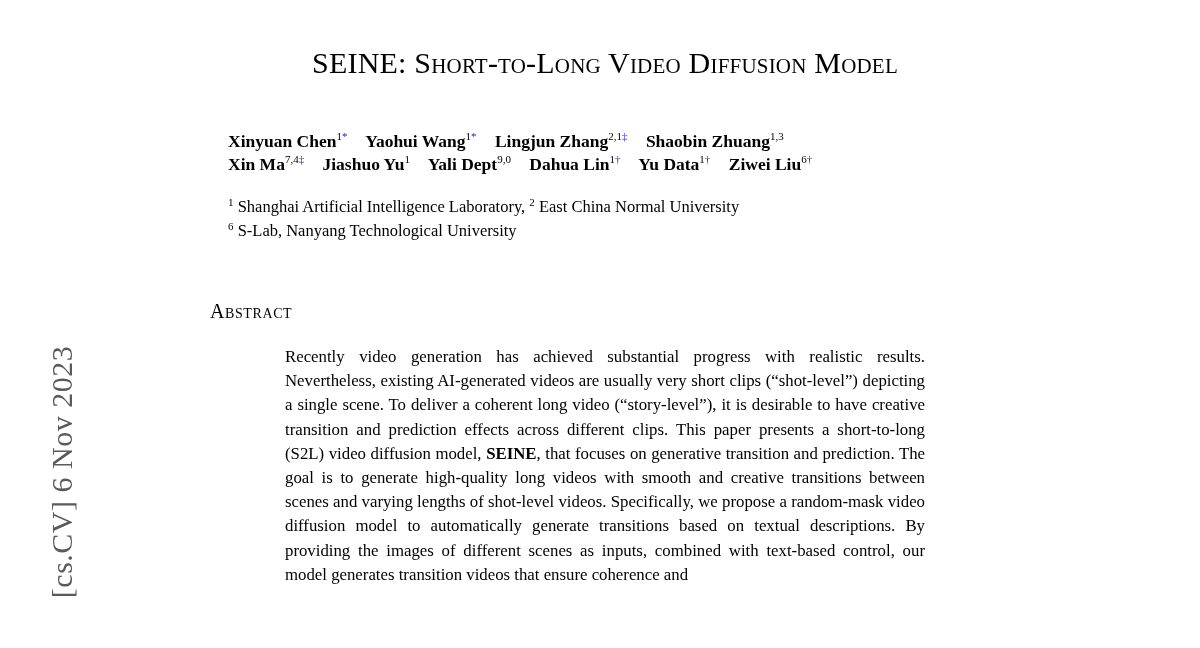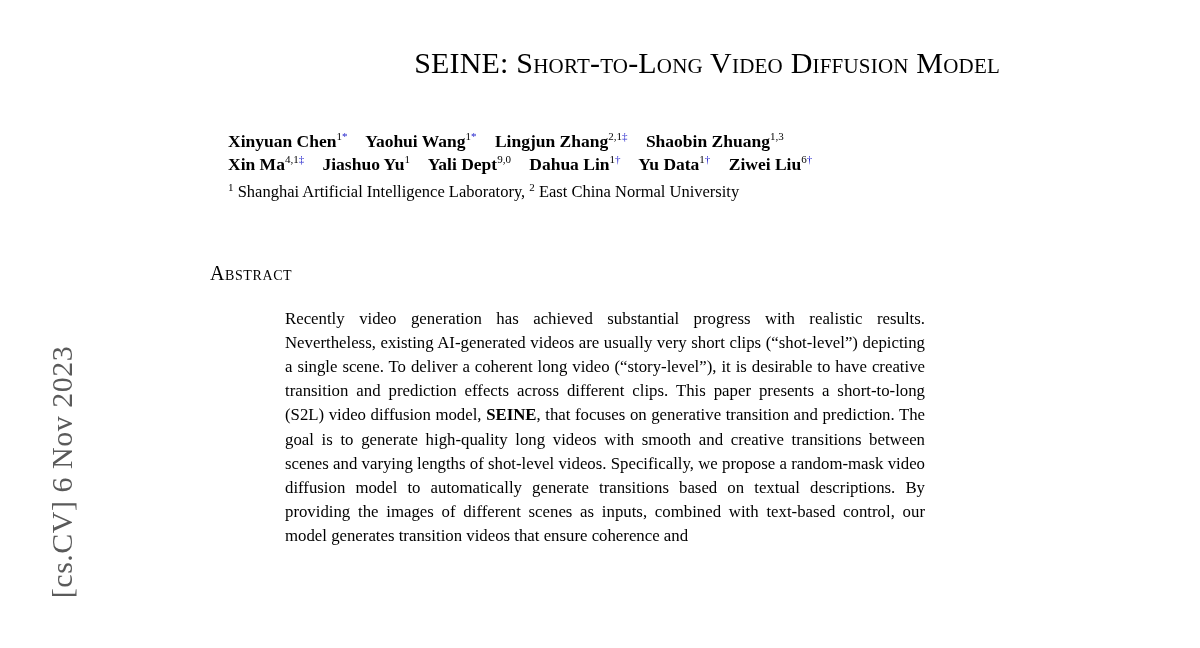--- a/index.html
+++ b/index.html
@@ -46,21 +46,21 @@
     top: 44px;
     width: 790px;
   }
 
   
   .title {
     font-family: "Liberation Serif", serif;
     font-size: 30px;
     line-height: 38px;
     letter-spacing: 0.2px;
-    text-align: right;
+    text-align: center;
     margin: 0 0 0 0;
     font-weight: normal;
   }
   .title .smallcap-word {
     font-variant: small-caps;
   }
   .title .big {
     font-size: 30px;
   }
 
@@ -83,21 +83,21 @@
     font-size: 11px;
     font-weight: normal;
     vertical-align: super;
     line-height: 0;
   }
   sup.blue {
     color: #2222cc;
   }
 
   .affils {
-    margin-top: 4px;
+    margin-top: 19px;
     font-size: 16.5px;
     line-height: 23.5px;
     margin-left: 18px;
   }
   .affil-line {
     white-space: nowrap;
   }
   .affil-line sup {
     font-size: 11px;
     vertical-align: super;
@@ -140,33 +140,36 @@
     </h1>
 
     <div class="authors">
       <div class="author-line">
         <span>Xinyuan Chen</span><sup>1</sup><sup class="blue">*</sup><span class="sep"></span>
         <span>Yaohui Wang</span><sup>1</sup><sup class="blue">*</sup><span class="sep"></span>
         <span>Lingjun Zhang</span><sup>2,1</sup><sup class="blue">‡</sup><span class="sep"></span>
         <span>Shaobin Zhuang</span><sup>1,3</sup><sup class="blue"></sup>
       </div>
       <div class="author-line">
-        <span>Xin Ma</span><sup>4,1</sup><sup class="blue">‡</sup><span class="sep"></span>
+        <span>Xin Ma</span><sup>7,4</sup><sup class="blue">‡</sup><span class="sep"></span>
         <span>Jiashuo Yu</span><sup>1</sup><sup class="blue"></sup><span class="sep"></span>
         <span>Yali Dept</span><sup>9,0</sup><sup class="blue"></sup><span class="sep"></span>
         <span>Dahua Lin</span><sup>1</sup><sup class="blue">†</sup><span class="sep"></span>
         <span>Yu Data</span><sup>1</sup><sup class="blue">†</sup><span class="sep"></span>
         <span>Ziwei Liu</span><sup>6</sup><sup class="blue">†</sup>
       </div>
     </div>
 
     <div class="affils">
       <div class="affil-line">
         <sup>1</sup><span> Shanghai Artificial Intelligence Laboratory, </span><sup>2</sup><span> East China Normal University</span>
       </div>
+      <div class="affil-line">
+        <sup>6</sup><span> S-Lab, Nanyang Technological University</span>
+      </div>
     </div>
 
     <div class="abstract-head">Abstract</div>
 
     <div class="abstract-body"><span>Recently video generation has achieved substantial progress with realistic results. Nevertheless, existing AI-generated videos are usually very short clips (“shot-level”) depicting a single scene. To deliver a coherent long video (“story-level”), it is desirable to have creative transition and prediction effects across different clips. This paper presents a short-to-long (S2L) video diffusion model, </span><b>SEINE</b><span>, that focuses on generative transition and prediction. The goal is to generate high-quality long videos with smooth and creative transitions between scenes and varying lengths of shot-level videos. Specifically, we propose a random-mask video diffusion model to automatically generate transitions based on textual descriptions. By providing the images of different scenes as inputs, combined with text-based control, our model generates transition videos that ensure coherence and</span></div>
 
   </div>
 </div>
 
 </body></html>

